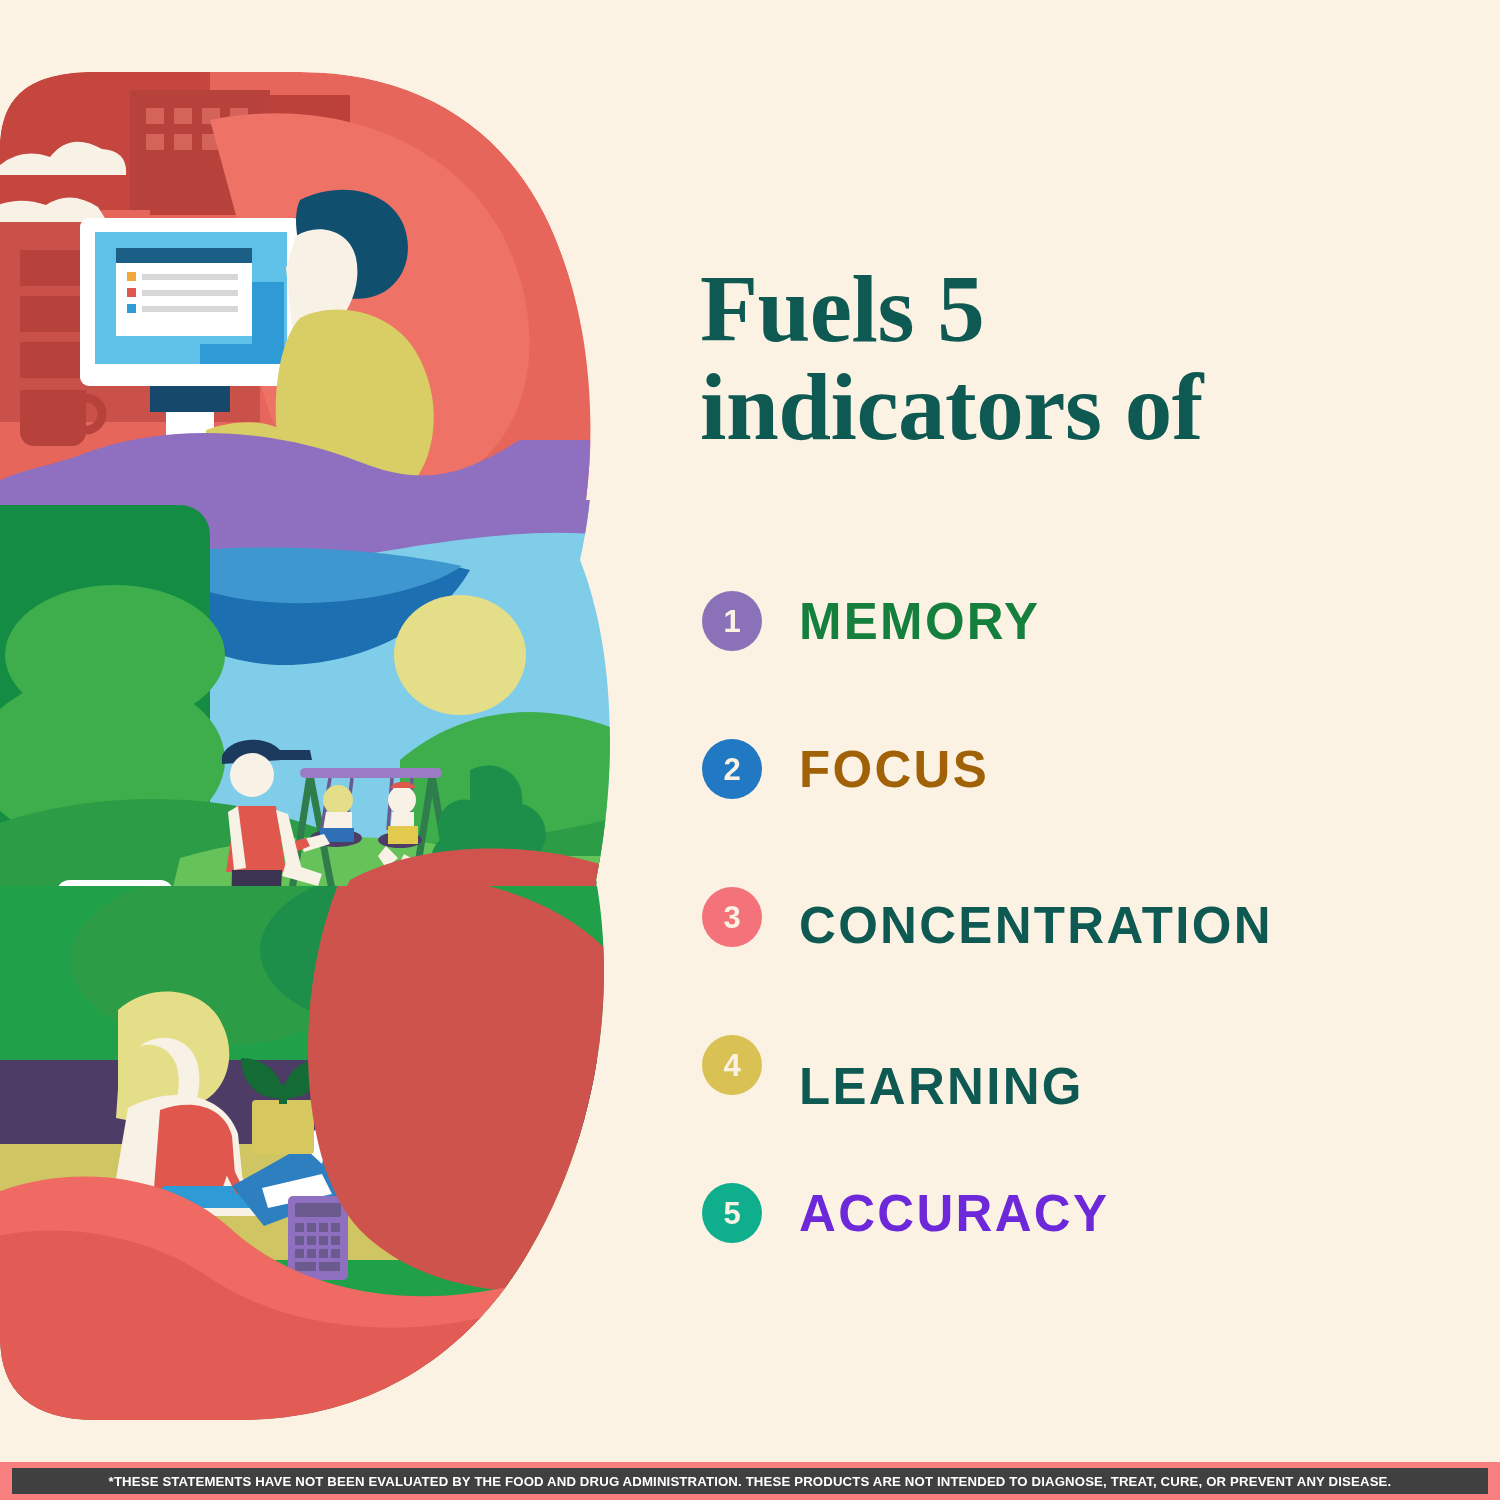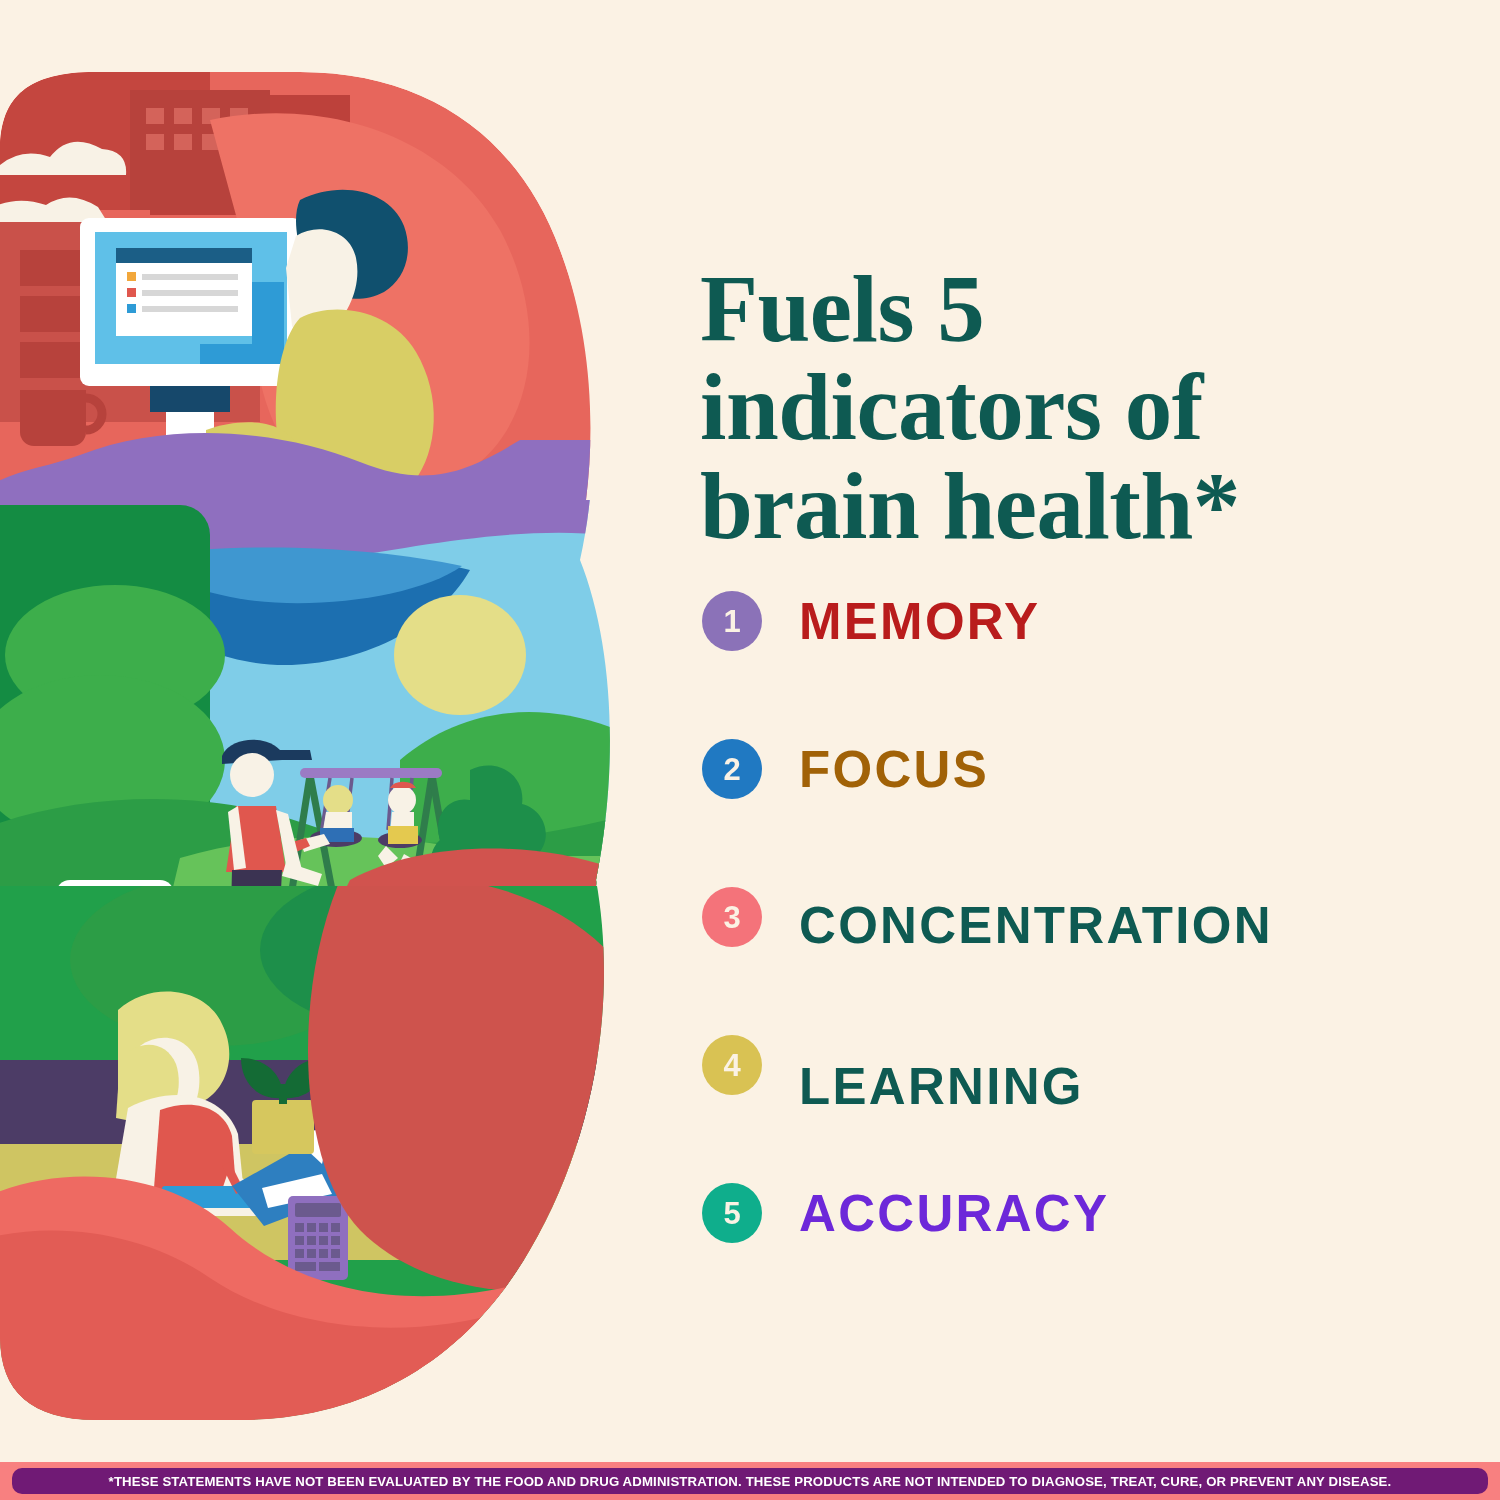--- a/index.html
+++ b/index.html
@@ -331,28 +331,27 @@
         </g>
       </g>
     </svg>
   </div>
 
   <div id="content">
 
     <h1 id="headline" style="color: rgb(14, 90, 82);">
       <span>Fuels 5</span><br>
       <span>indicators of</span><br>
-      <span>brain health*</span>
     </h1>
 
     <div id="indicator-list">
 
       <div class="ind-row">
         <span class="ind-badge" style="background: rgb(139, 114, 184);">1</span>
-        <span class="ind-label" style="color: #b91c1c;">MEMORY</span>
+        <span class="ind-label" style="color: #15803d;">MEMORY</span>
       </div>
 
       <div class="ind-row">
         <span class="ind-badge" style="background: rgb(32, 121, 194);">2</span>
         <span class="ind-label" style="color: #a16207;">FOCUS</span>
       </div>
 
       <div class="ind-row">
         <span class="ind-badge" style="background: rgb(244, 115, 122);">3</span>
         <span class="ind-label" style="color: rgb(14, 90, 82); margin-top: 16px;">CONCENTRATION</span>
@@ -365,18 +364,18 @@
 
       <div class="ind-row">
         <span class="ind-badge" style="background: rgb(15, 174, 140);">5</span>
         <span class="ind-label" style="color: #6d28d9;">ACCURACY</span>
       </div>
 
     </div>
   </div>
 
   <div id="disclaimer-bar">
-    <div id="disclaimer-inner" style="background: #701a75; border-radius: 10px;">
+    <div id="disclaimer-inner" style="background: #404040;">
       <span id="disclaimer-text" style="color: rgb(255, 255, 255);">*THESE STATEMENTS HAVE NOT BEEN EVALUATED BY THE FOOD AND DRUG ADMINISTRATION. THESE PRODUCTS ARE NOT INTENDED TO DIAGNOSE, TREAT, CURE, OR PREVENT ANY DISEASE.</span>
     </div>
   </div>
 
 </div>
 
 </body></html>

